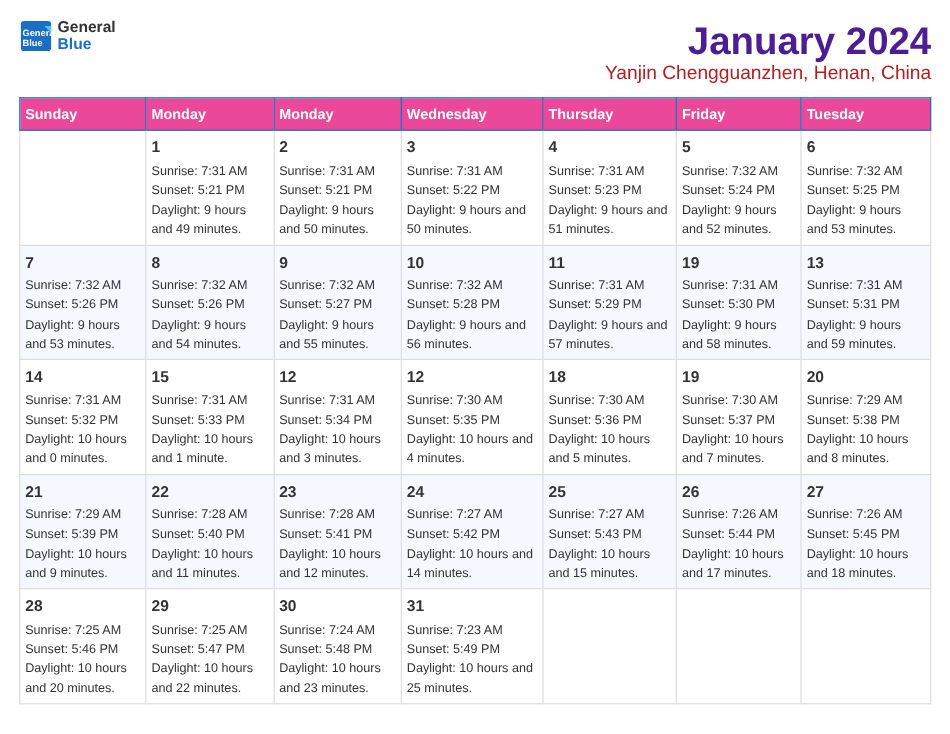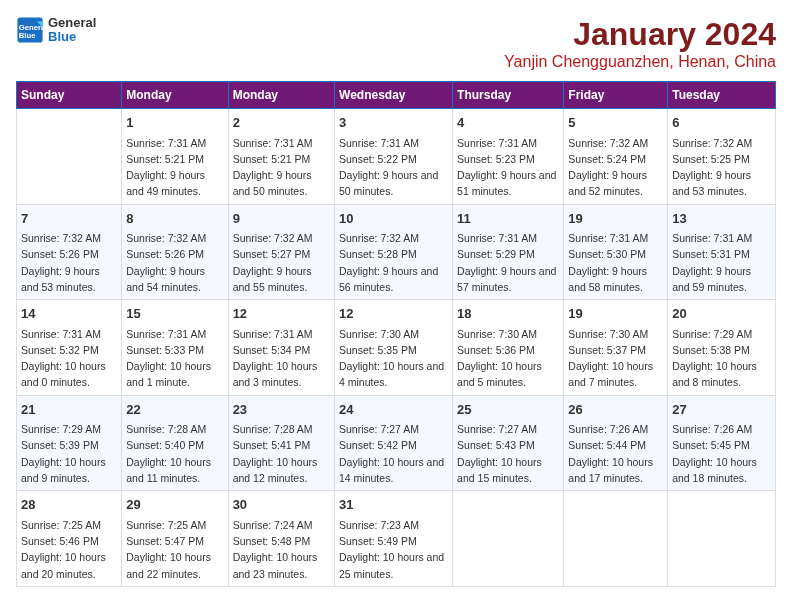--- a/index.html
+++ b/index.html
@@ -24,33 +24,33 @@
     .logo-icon {
       width: 28px;
       height: 28px;
     }
     .title-block {
       text-align: right;
     }
     .month-title {
       font-size: 32px;
       font-weight: bold;
-      color: #7f1d1d;
+      color: #4c1d95;
     }
     .location-title {
       font-size: 16px;
       color: #b91c1c;
     }
     table {
       width: 100%;
       border-collapse: collapse;
       font-size: 11px;
     }
     thead tr {
-      background: #701a75;
+      background: #ec4899;
       color: #fff;
     }
     thead th {
       padding: 6px 4px;
       text-align: left;
       font-size: 12px;
       font-weight: bold;
       border: 1px solid #1a6fc4;
     }
     tbody tr {

